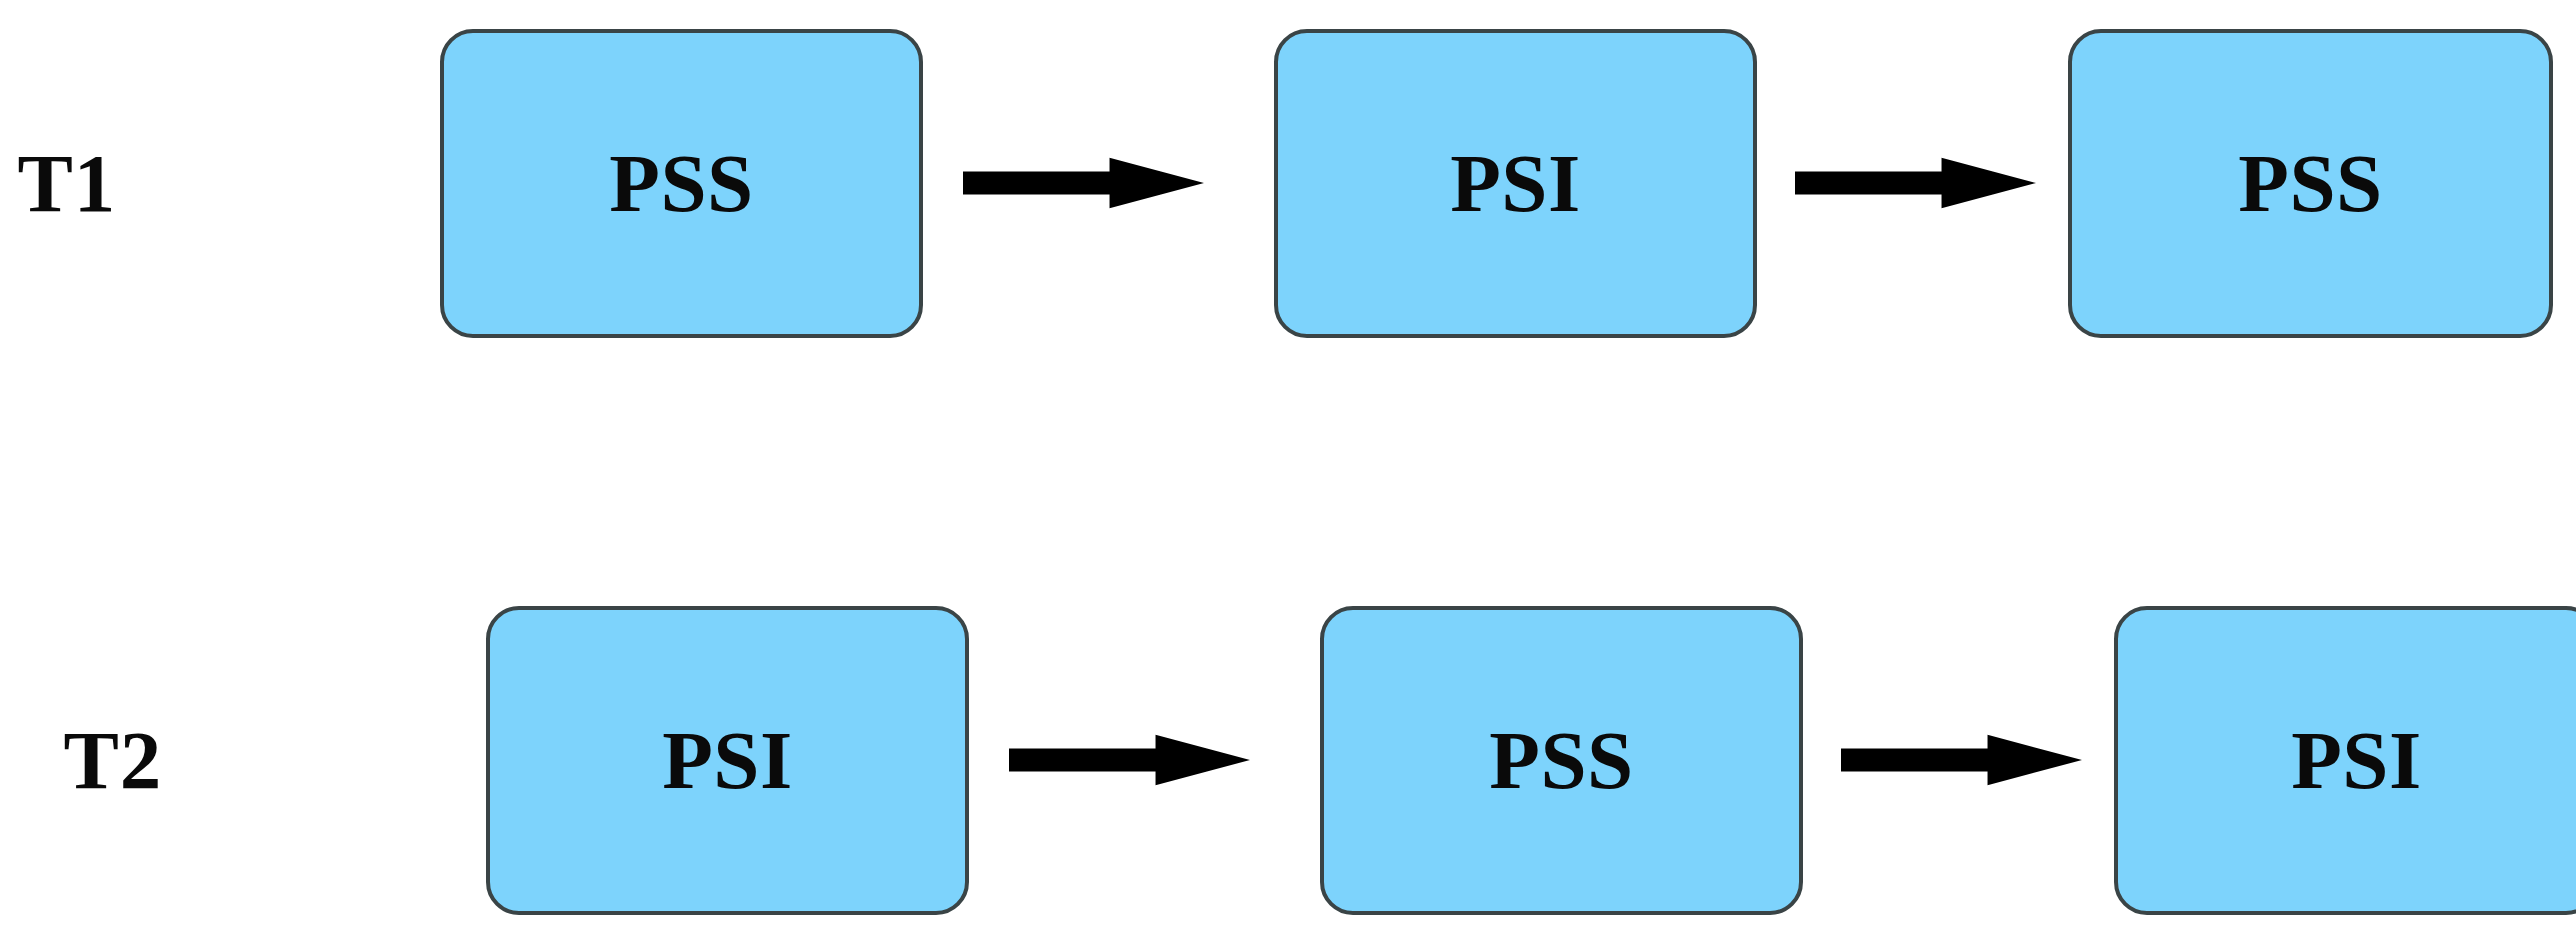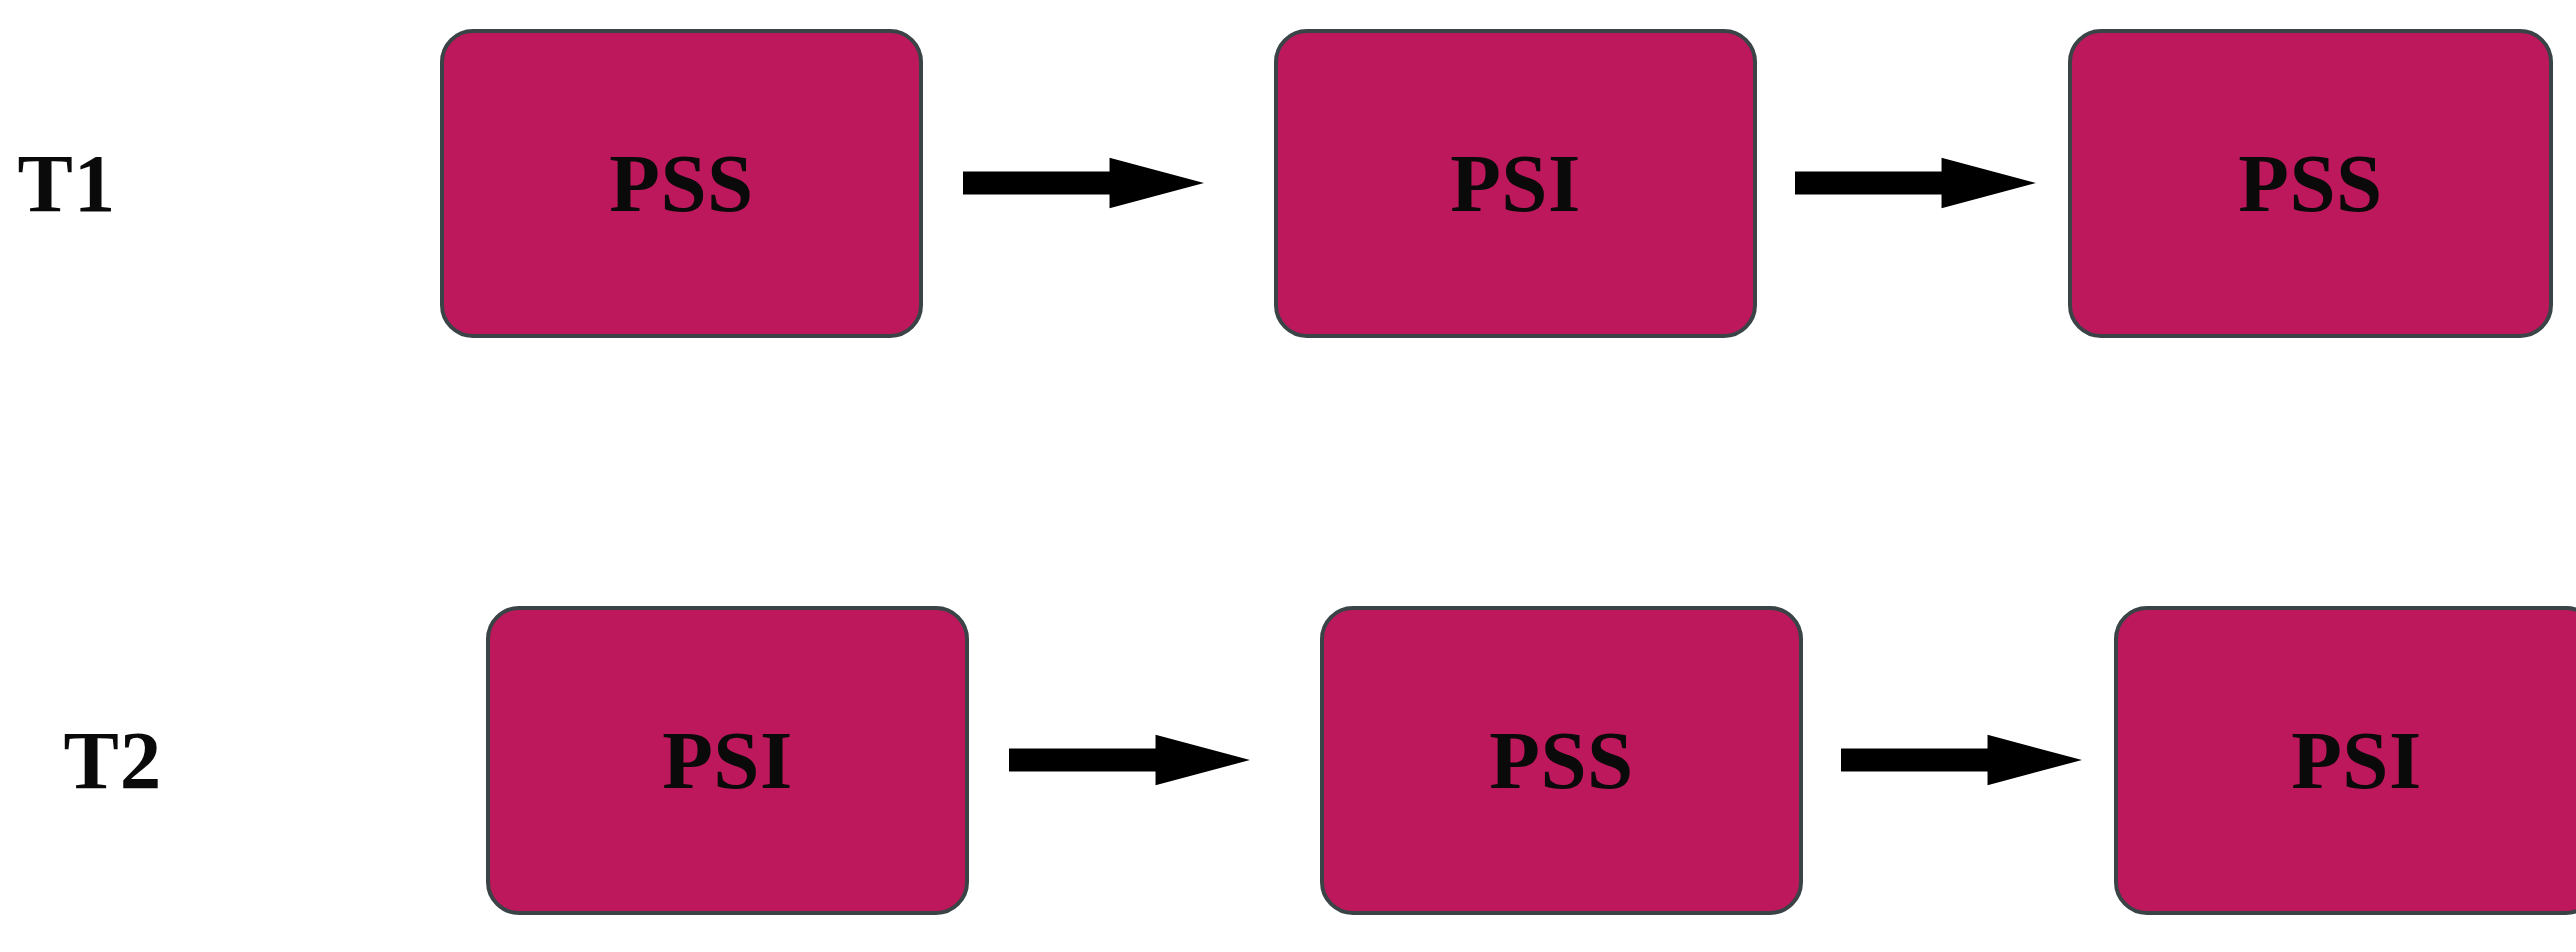--- a/index.html
+++ b/index.html
@@ -49,21 +49,21 @@
     user-select: none;
   }
 
   
   .node {
     position: absolute;
     top: 0;
     width: 483px;
     height: 309px;
     box-sizing: border-box;
-    background: #be185d;
+    background: #7dd3fc;
     border: 4.8px solid #3a4446;
     border-radius: 33px;
     display: flex;
     align-items: center;
     justify-content: center;
   }
   .node-label {
     font-size: 83px;
     font-weight: bold;
     color: #0a0a0a;

